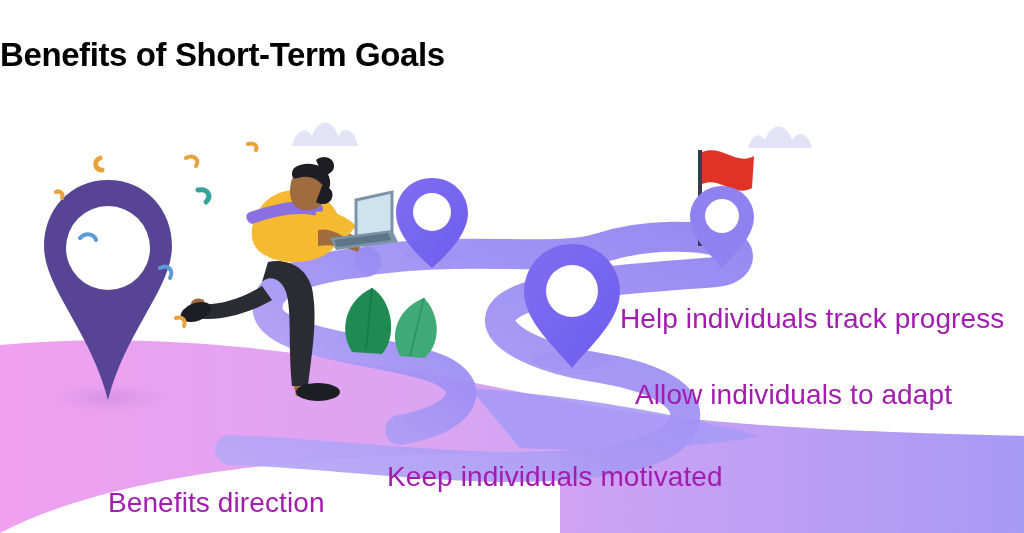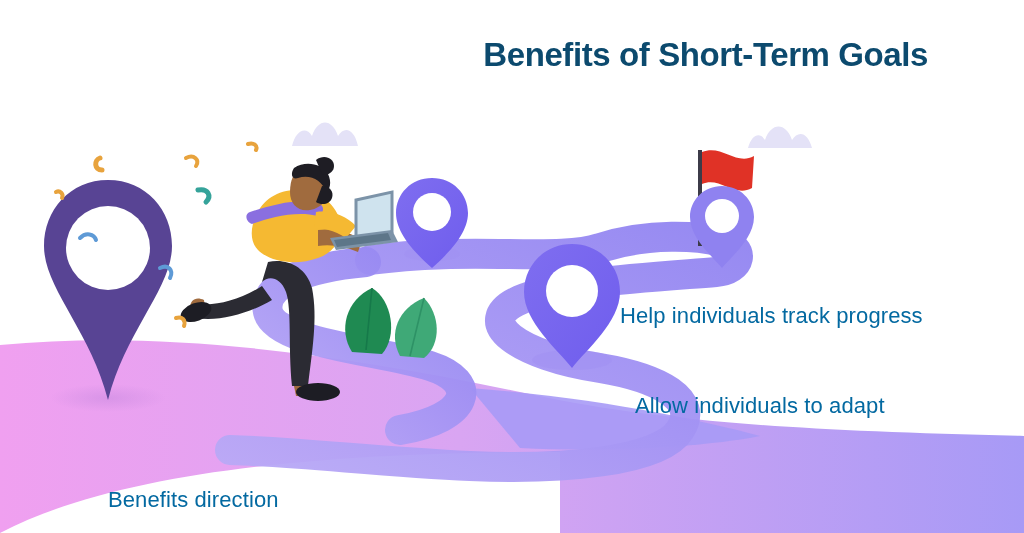--- a/index.html
+++ b/index.html
@@ -22,36 +22,36 @@
     left: 0;
     top: 0;
     width: 1024px;
     height: 533px;
   }
   .page-title {
     position: absolute;
     left: 0;
     top: 36px;
     width: 928px;
-    text-align: right;
+    text-align: left;
     font-size: 33px;
     font-weight: bold;
     letter-spacing: -0.4px;
-    color: #0c4a6e;
+    color: #000000;
     white-space: nowrap;
   }
   .benefit-label {
     position: absolute;
-    font-size: 22px;
-    color: #0369a1;
+    font-size: 28px;
+    color: #a21caf;
     white-space: nowrap;
     letter-spacing: 0.1px;
   }
   .lbl-track    { left: 620px; top: 303px; }
-  .lbl-adapt    { left: 635px; top: 393px; }
+  .lbl-adapt    { left: 635px; top: 379px; }
   .lbl-motivate { left: 387px; top: 461px; }
   .lbl-direct   { left: 108px; top: 487px; }
 </style>
 </head>
 <body>
 
 <div id="infographic">
 
   <svg id="art" viewBox="0 0 1024 533" aria-hidden="true">
     <defs>
@@ -184,16 +184,17 @@
       <path d="M248,144 C254,142 258,146 256,150" stroke="#e8a33d" stroke-width="4"></path>
     </g>
   </svg>
 
   <div class="page-title">Benefits of Short-Term Goals</div>
 
   <div class="benefit-label lbl-track">Help individuals track progress</div>
 
   <div class="benefit-label lbl-adapt">Allow individuals to adapt</div>
 
+  <div class="benefit-label lbl-motivate">Keep individuals motivated</div>
 
   <div class="benefit-label lbl-direct">Benefits direction</div>
 
 </div>
 
 </body></html>

